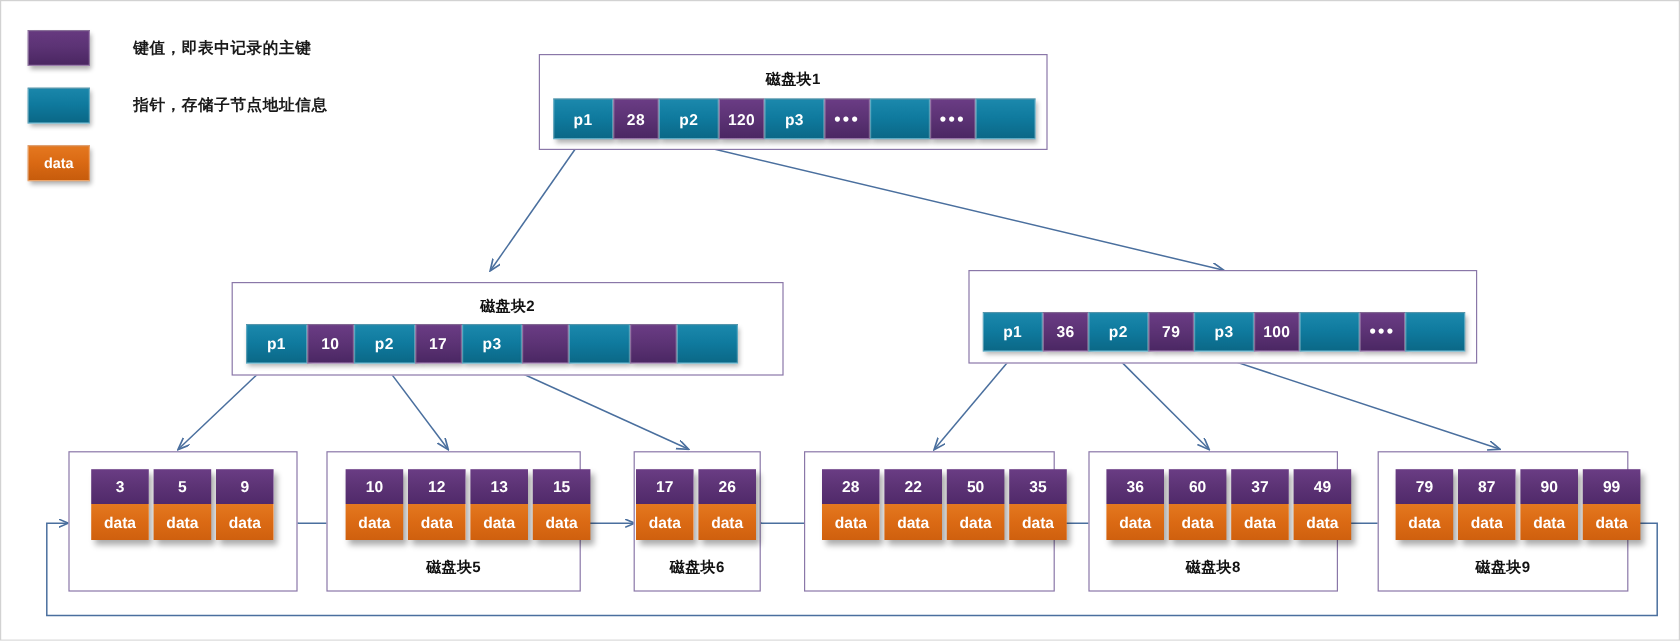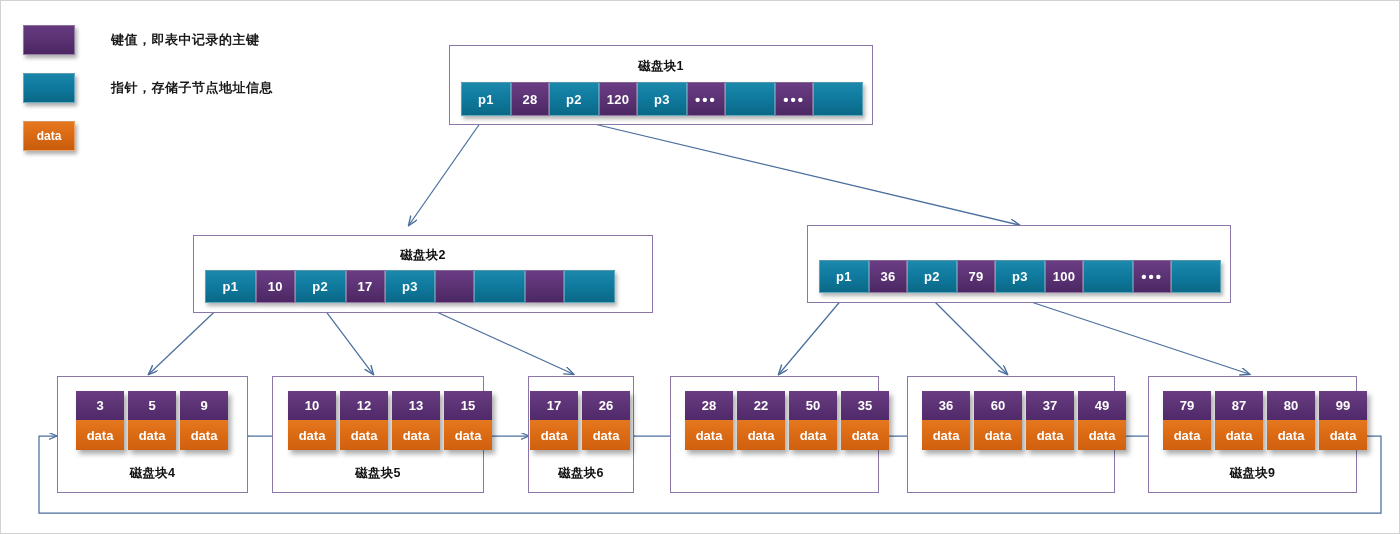--- a/index.html
+++ b/index.html
@@ -195,21 +195,20 @@
         </div>
         <div class="record">
           <div class="rec-key">5</div>
           <div class="rec-data">data</div>
         </div>
         <div class="record">
           <div class="rec-key">9</div>
           <div class="rec-data">data</div>
         </div>
       </div>
-    <div class="node-title" style="bottom:10px;">磁盘块4</div>
   </div>
 
   <div class="node" style="left:271px;top:375px;width:212px;height:117px;">
     <div class="records" id="recs-block5" style="left:15px;top:14px;">
         <div class="record">
           <div class="rec-key">10</div>
           <div class="rec-data">data</div>
         </div>
         <div class="record">
           <div class="rec-key">12</div>
@@ -274,34 +273,35 @@
         </div>
         <div class="record">
           <div class="rec-key">37</div>
           <div class="rec-data">data</div>
         </div>
         <div class="record">
           <div class="rec-key">49</div>
           <div class="rec-data">data</div>
         </div>
       </div>
+    <div class="node-title" style="bottom:10px;">磁盘块8</div>
   </div>
 
   <div class="node" style="left:1147px;top:375px;width:209px;height:117px;">
     <div class="records" id="recs-block9" style="left:14px;top:14px;">
         <div class="record">
           <div class="rec-key">79</div>
           <div class="rec-data">data</div>
         </div>
         <div class="record">
           <div class="rec-key">87</div>
           <div class="rec-data">data</div>
         </div>
         <div class="record">
-          <div class="rec-key">80</div>
+          <div class="rec-key">90</div>
           <div class="rec-data">data</div>
         </div>
         <div class="record">
           <div class="rec-key">99</div>
           <div class="rec-data">data</div>
         </div>
       </div>
     <div class="node-title" style="bottom:10px;">磁盘块9</div>
   </div>
 

